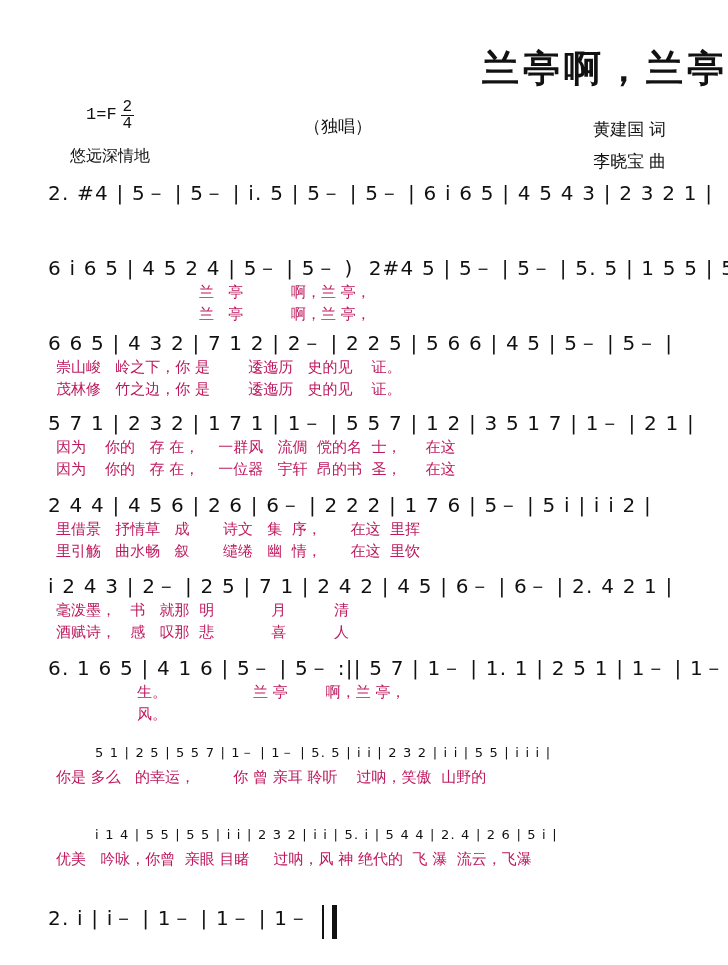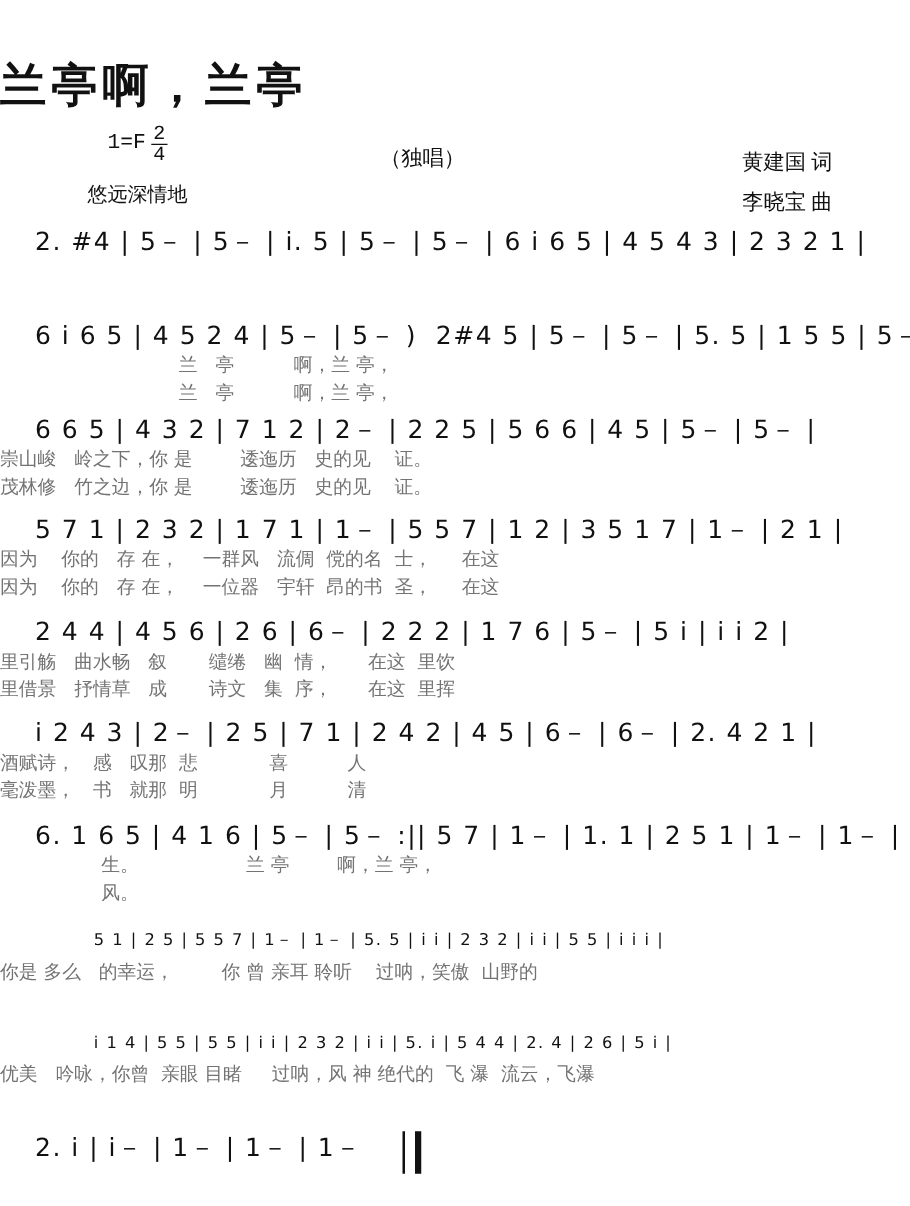--- a/index.html
+++ b/index.html
@@ -9,21 +9,21 @@
     font-family:"Liberation Serif", serif;
     color:#111;
     position:relative;
     overflow:hidden;
   }
   .sheet{position:relative;width:728px;height:965px;}
 
   
   .title{
     position:absolute;top:44px;left:0;width:728px;
-    text-align:left;
+    text-align:right;
     font-family:"DejaVu Serif", serif;
     font-weight:bold;
     font-size:37px;
     letter-spacing:4px;
   }
   .subtitle{
     position:absolute;top:115px;left:0;width:676px;
     text-align:center;
     font-size:17px;
     font-family:"DejaVu Sans", sans-serif;
@@ -42,43 +42,44 @@
 
   .tempo{
     position:absolute;left:70px;top:146px;
     font-size:16px;
     font-family:Liberation Sans, sans-serif;
   }
 
   .composer{
     position:absolute;right:62px;top:114px;
     font-size:17px;
-    font-family:Liberation Serif, serif;
+    font-family:Liberation Sans, sans-serif;
     line-height:32px;
     text-align:right;
     white-space:pre-line;
   }
 
   
   .row{position:absolute;left:0;width:728px;}
   .notes{
     font-family:"DejaVu Sans", sans-serif;
     font-size:20px;
     letter-spacing:1.2px;
     white-space:pre;
-    padding-left:28px;
+    padding-left:48px;
     line-height:26px;
   }
   .notes.small{font-size:13px;margin-left:47px;}
   .lyr{
     font-family:"DejaVu Sans", sans-serif;
     font-size:15px;
     white-space:pre;
+    padding-left:56px;
     line-height:22px;
-    color:#737373;
+    color:#be185d;
   }
 
   .final-bar{
     position:absolute;left:322px;top:905px;
     width:8px;height:34px;
     border-left:2px solid #111;
     border-right:5px solid #111;
   }
 </style>
 </head>
@@ -120,28 +121,28 @@
   </div>
 
   <div class="row" style="top:410px">
     <div class="notes">5 7 1 | 2 3 2 | 1 7 1 | 1－ | 5 5 7 | 1 2 | 3 5 1 7 | 1－ | 2 1 |</div>
     <div class="lyr">因为    你的   存 在，    一群风   流倜  傥的名  士，     在这</div>
     <div class="lyr">因为    你的   存 在，    一位器   宇轩  昂的书  圣，     在这</div>
   </div>
 
   <div class="row" style="top:492px">
     <div class="notes">2 4 4 | 4 5 6 | 2 6 | 6－ | 2 2 2 | 1 7 6 | 5－ | 5 i | i i 2 |</div>
+    <div class="lyr">里借景   抒情草   成       诗文   集  序，      在这  里挥</div>
     <div class="lyr">里引觞   曲水畅   叙       缱绻   幽  情，      在这  里饮</div>
-    <div class="lyr">里借景   抒情草   成       诗文   集  序，      在这  里挥</div>
   </div>
 
   <div class="row" style="top:573px">
     <div class="notes">i 2 4 3 | 2－ | 2 5 | 7 1 | 2 4 2 | 4 5 | 6－ | 6－ | 2. 4 2 1 |</div>
+    <div class="lyr">毫泼墨，   书   就那  明            月          清</div>
     <div class="lyr">酒赋诗，   感   叹那  悲            喜          人</div>
-    <div class="lyr">毫泼墨，   书   就那  明            月          清</div>
   </div>
 
   <div class="row" style="top:655px">
     <div class="notes">6. 1 6 5 | 4 1 6 | 5－ | 5－ :|| 5 7 | 1－ | 1. 1 | 2 5 1 | 1－ | 1－ |</div>
     <div class="lyr">                 生。                  兰 亭        啊，兰 亭，</div>
     <div class="lyr">                 风。</div>
   </div>
 
   <div class="row" style="top:740px">
     <div class="notes small">5 1 | 2 5 | 5 5 7 | 1－ | 1－ | 5. 5 | i i | 2 3 2 | i i | 5 5 | i i i |</div>

